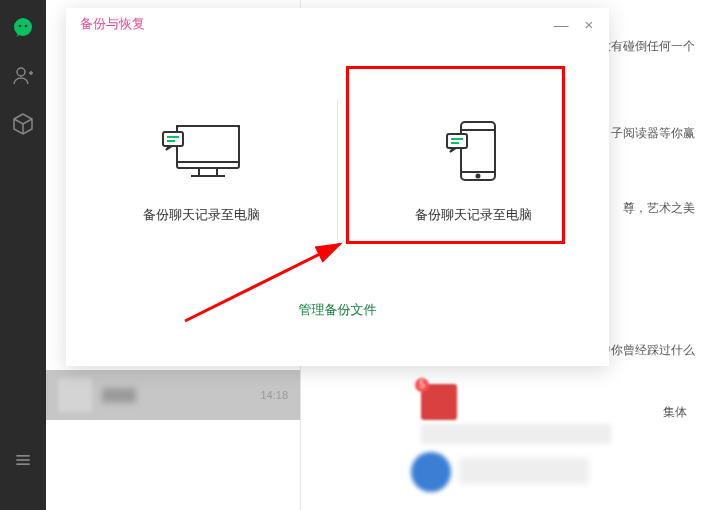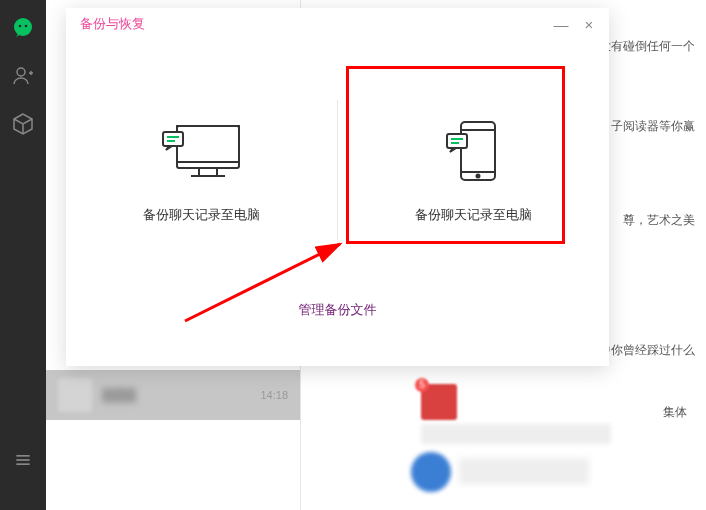--- a/index.html
+++ b/index.html
@@ -20,21 +20,21 @@
   .dialog{position:absolute;left:66px;top:8px;width:543px;height:358px;background:#fff;box-shadow:0 4px 20px rgba(0,0,0,.15);z-index:10}
   .dlg-header{display:flex;align-items:center;height:32px;padding:0 6px 0 14px}
   .dlg-title{font-size:13px;color:#ec4899;flex:1}
   .dlg-btn{width:28px;height:28px;display:flex;align-items:center;justify-content:center;color:#888;font-size:15px;cursor:pointer}
   .dlg-body{display:flex;height:260px}
   .opt{flex:1;display:flex;flex-direction:column;align-items:center;justify-content:center;cursor:pointer}
   .opt .lbl{margin-top:20px;font-size:13px;color:#333}
   .divider{width:1px;background:#e8e8e8;height:140px;align-self:center}
   .highlight{position:absolute;left:346px;top:66px;width:213px;height:172px;border:3px solid #ff0000;pointer-events:none;z-index:11}
   .dlg-footer{text-align:center}
-  .link{color:#701a75;font-size:13px;cursor:pointer}
+  .link{color:#15803d;font-size:13px;cursor:pointer}
   .arrow{position:absolute;left:180px;top:236px;z-index:12;pointer-events:none}
 </style>
 </head>
 <body>
 
 <div class="sidebar">
   <svg width="24" height="24" viewBox="0 0 24 24">
       <circle cx="12" cy="11" r="9" fill="#07c160"></circle>
       <circle cx="9" cy="10" r="1.3" fill="#2b2b2b"></circle>
       <circle cx="15" cy="10" r="1.3" fill="#2b2b2b"></circle>
@@ -60,22 +60,22 @@
 <div class="chatlist">
   <div class="chat-item active">
     <div class="avatar"></div>
     <div class="chat-mid">████</div>
     <div class="chat-time">14:18</div>
   </div>
 </div>
 
 <div class="rightcol">
   <div class="bubble" style="top:38px">然没有碰倒任何一个</div>
-  <div class="bubble" style="top:118px">子阅读器等你赢</div>
-  <div class="bubble" style="top:212px">尊，艺术之美</div>
+  <div class="bubble" style="top:125px">子阅读器等你赢</div>
+  <div class="bubble" style="top:200px">尊，艺术之美</div>
   <div class="bubble" style="top:342px">程中你曾经踩过什么</div>
   <div class="msg-area">
     <div style="position:relative;width:36px;height:36px;background:#d94040;border-radius:3px;filter:blur(1px)">
       <div class="badge">5</div>
     </div>
     <div class="pill"></div>
   </div>
   <div class="bubble" style="top:404px;right:20px">集体</div>
   <div style="position:absolute;left:110px;top:452px;width:40px;height:40px;border-radius:50%;background:#3b7fd4;filter:blur(2px)"></div>
   <div style="position:absolute;left:158px;top:458px;width:130px;height:26px;background:#eee;filter:blur(3px)"></div>

